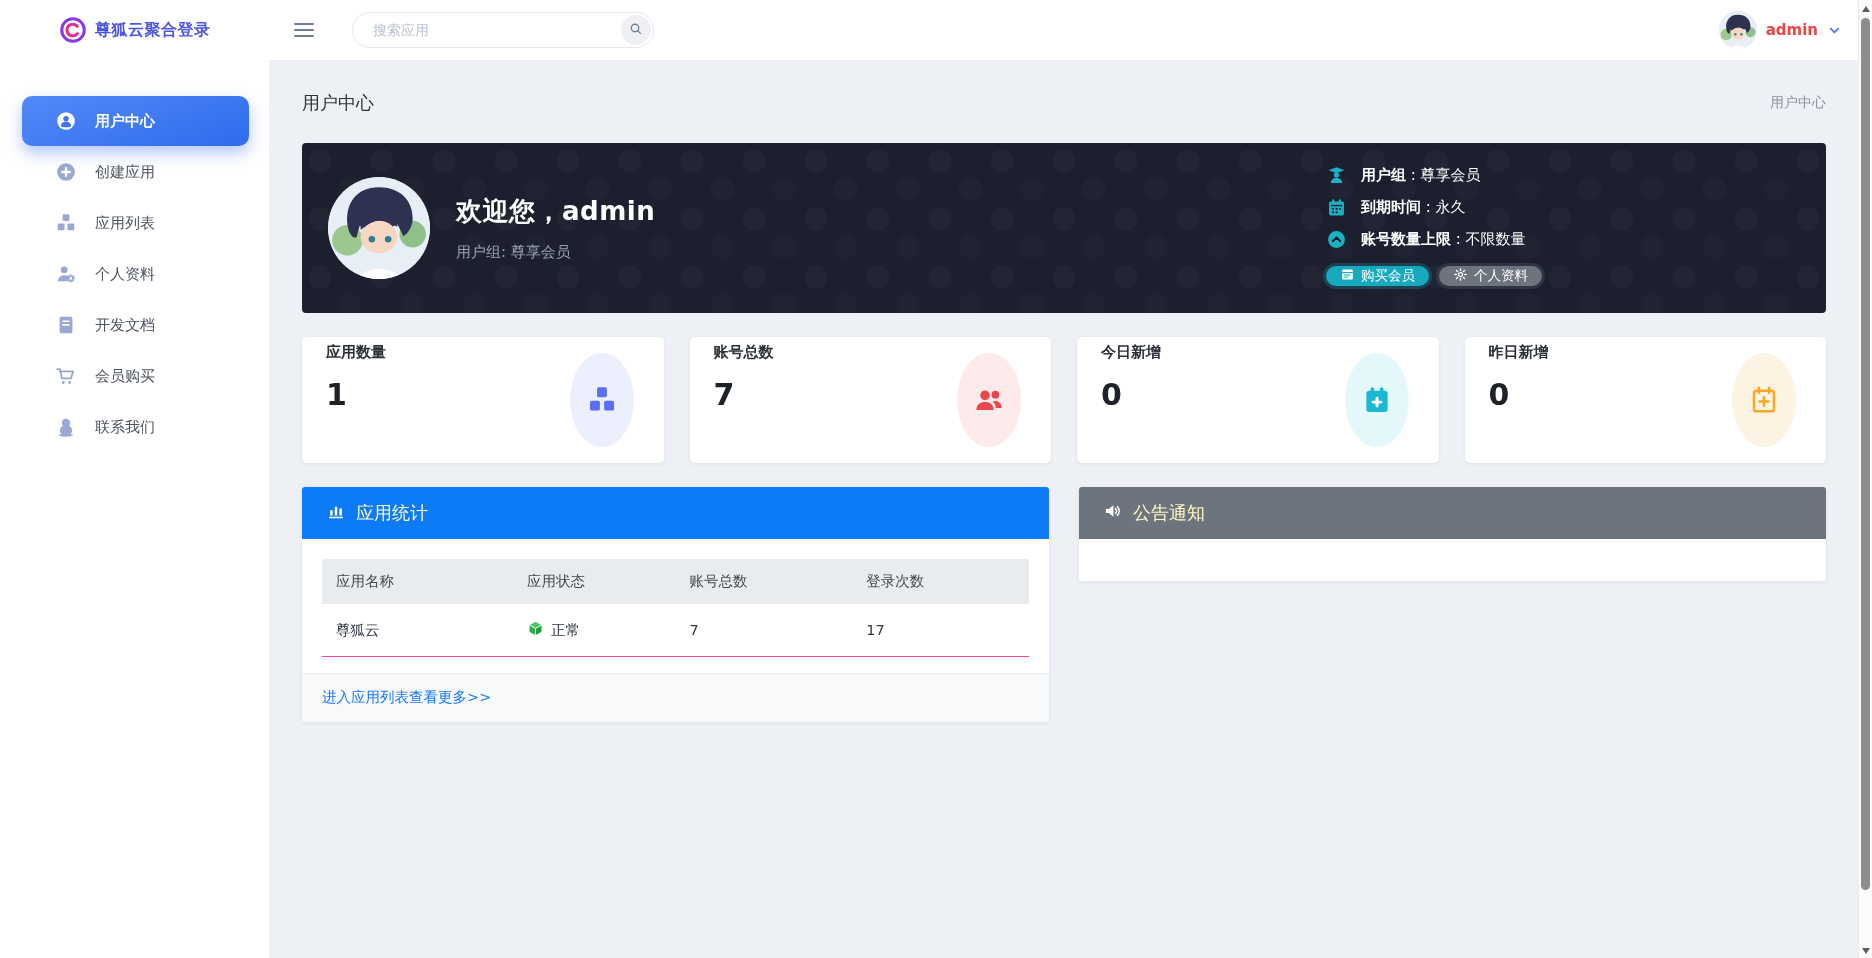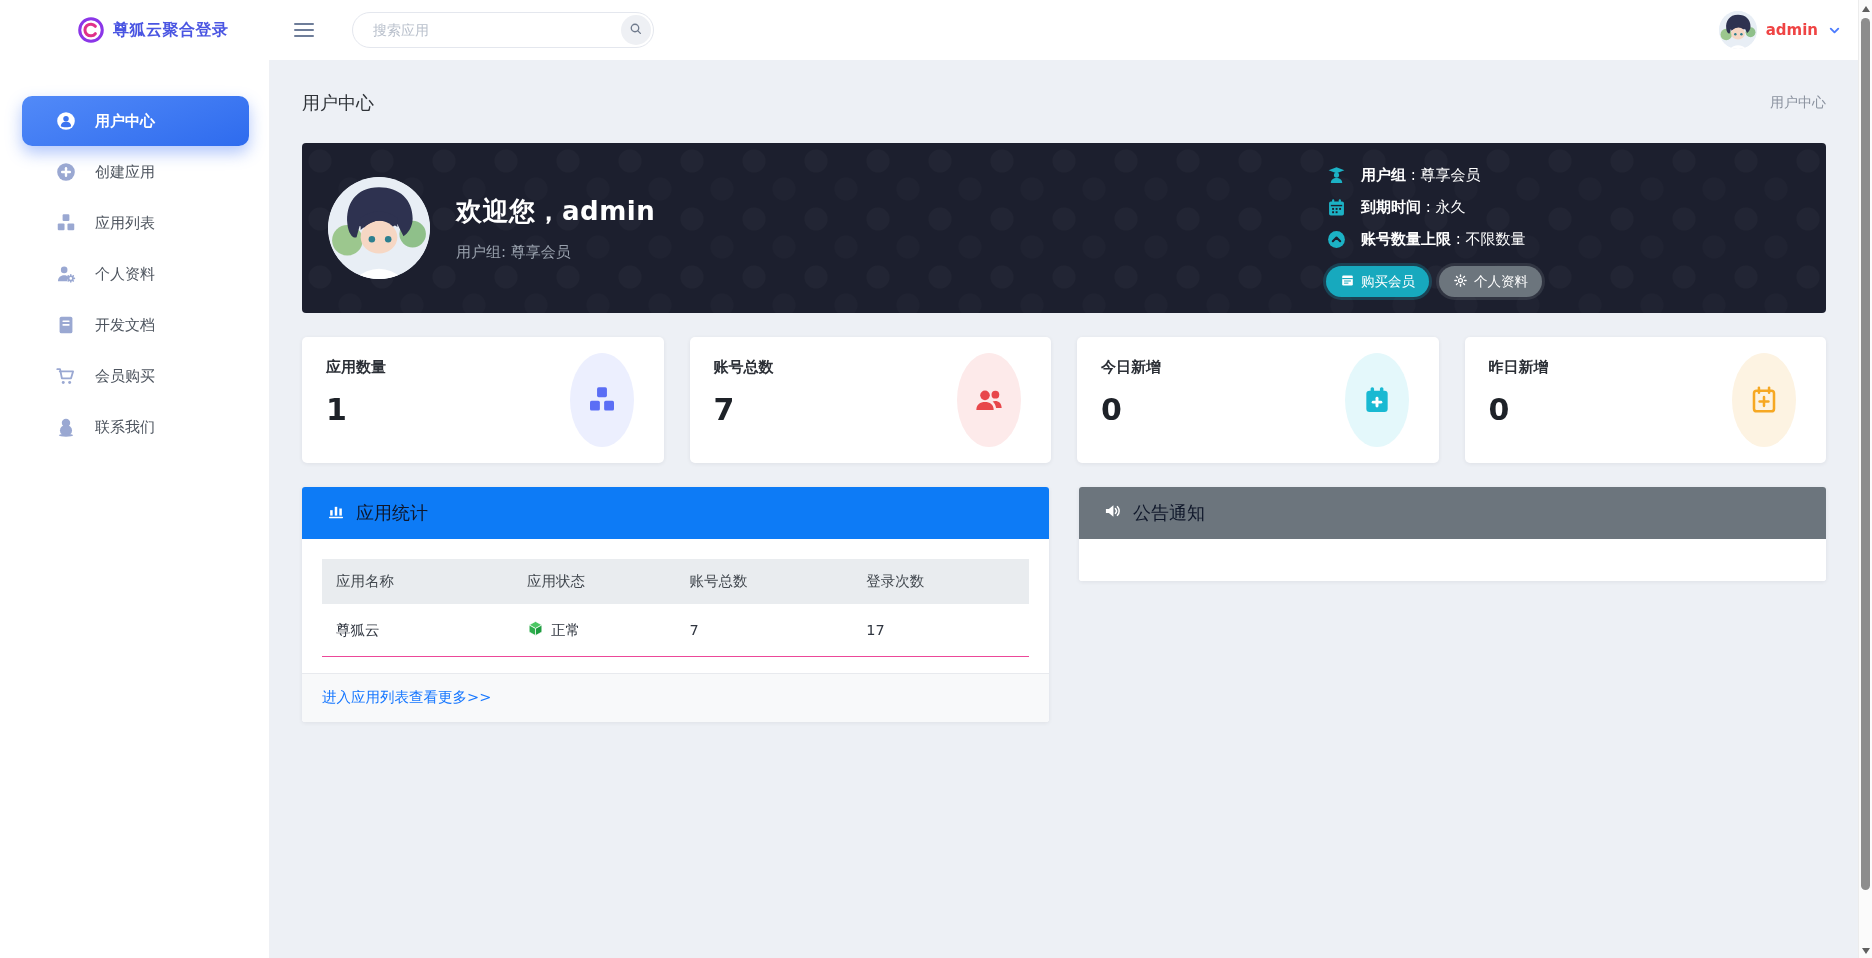--- a/index.html
+++ b/index.html
@@ -5,21 +5,21 @@
   * { margin:0; padding:0; box-sizing:border-box; }
   html,body { width:1872px; height:958px; overflow:hidden; }
   body {
     font-family:"DejaVu Sans","Liberation Sans",sans-serif;
     background:#edf0f5; color:#303133; position:relative;
   }
   .app { width:1872px; height:958px; display:flex; flex-direction:column; position:relative; }
 
   
   .topbar { height:60px; background:#fff; display:flex; align-items:center; flex:0 0 60px; }
-  .logo-zone { width:270px; flex:0 0 270px; display:flex; align-items:center; gap:9px; padding-left:78px; }
+  .logo-zone { width:270px; flex:0 0 270px; display:flex; align-items:center; gap:9px; padding-left:60px; }
   .logo-badge { width:26px; height:26px; flex:0 0 26px; }
   .logo-text { font-size:16px; font-weight:700; color:#4a55e2; letter-spacing:.5px; white-space:nowrap; }
   .hamburger { margin-left:24px; width:20px; display:flex; flex-direction:column; gap:3.5px; cursor:pointer; }
   .hamburger span { display:block; height:2.6px; background:#6e7d99; border-radius:2px; }
   .search-wrap { position:relative; margin-left:38px; width:302px; }
   .search-input {
     width:302px; height:36px; border:1px solid #e4e7ee; border-radius:18px;
     padding:0 44px 0 20px; font-size:14px; color:#333; outline:none; background:#fff;
     font-family:inherit;
   }
@@ -72,50 +72,50 @@
   .hero-welcome { color:#fff; font-size:26px; font-weight:700; letter-spacing:.5px; }
   .hero-sub { color:#98a0ac; font-size:15px; margin-top:14px; }
   .hero-right { position:absolute; right:288px; top:22px; width:212px; }
   .info-row { display:flex; align-items:center; gap:14px; margin-bottom:11px; color:#fff; font-size:15px; white-space:nowrap; }
   .info-row .i-ico { width:21px; height:21px; color:#1cb2c5; flex:none; }
   .info-row .i-ico svg { width:21px; height:21px; }
   .info-row b { font-weight:700; }
   .info-row .v { font-weight:400; }
   .hero-btns { display:flex; gap:10px; margin-top:16px; }
   .pill-btn {
-    height:31px; border:none; border-radius:16px; padding:0 14px; display:flex; align-items:center; gap:6px;
+    height:20px; border:none; border-radius:16px; padding:0 14px; display:flex; align-items:center; gap:6px;
     color:#fff; font-size:13.5px; cursor:pointer; font-family:inherit; white-space:nowrap;
   }
   .pill-btn svg { width:15px; height:15px; }
   .btn-teal { background:#17a9be; box-shadow:0 0 0 3px rgba(23,169,190,.25); }
   .btn-gray { background:#6c757d; box-shadow:0 0 0 3px rgba(108,117,125,.25); }
 
   
   .stats-row { display:flex; gap:26px; margin-top:24px; }
   .card {
     flex:1; height:126px; background:#fff; border-radius:5px; position:relative;
-    box-shadow:0 1px 4px rgba(25,30,40,.07); padding:21px 0 0 24px;
+    box-shadow:0 1px 4px rgba(25,30,40,.07); padding:6px 0 0 24px;
   }
   .card-label { font-size:15px; font-weight:700; color:#2b2f36; }
   .card-value { font-size:30px; font-weight:700; color:#1e2228; margin-top:15px; }
   .card-ico {
     position:absolute; right:30px; top:50%; transform:translateY(-50%);
     width:64px; height:94px; border-radius:50%;
     display:flex; align-items:center; justify-content:center;
   }
   .card-ico svg { width:32px; height:32px; }
   .ci-0 { background:#eceffe; color:#5b6ef5; }
   .ci-1 { background:#fdeaea; color:#e8474b; }
   .ci-2 { background:#e4f8fb; color:#19b9d2; }
   .ci-3 { background:#fdf3e2; color:#f6a823; }
 
   
   .panels-row { display:flex; gap:30px; margin-top:24px; align-items:flex-start; }
   .panel { flex:1; background:#fff; border-radius:3px; box-shadow:0 1px 4px rgba(25,30,40,.07); overflow:hidden; }
-  .panel-head { height:52px; display:flex; align-items:center; gap:10px; padding:0 24px; color:#0f172a; font-size:18px; }
+  .panel-head { height:52px; display:flex; align-items:center; gap:10px; padding:0 24px; color:#fef9c3; font-size:18px; }
   .panel-head svg { width:20px; height:20px; }
   .ph-blue { background:#0d7bf6; }
   .ph-gray { background:#6c757d; }
   .panel-body { padding:20px 20px 16px 20px; }
   table.stats-table { width:100%; border-collapse:collapse; font-size:14.5px; }
   .stats-table th {
     background:#e9ecef; color:#42484f; font-weight:400; text-align:left;
     padding:13px 12px 13px 14px;
   }
   .stats-table td { padding:16px 12px 16px 14px; color:#303640; border-bottom:1px solid #ec4899; }

